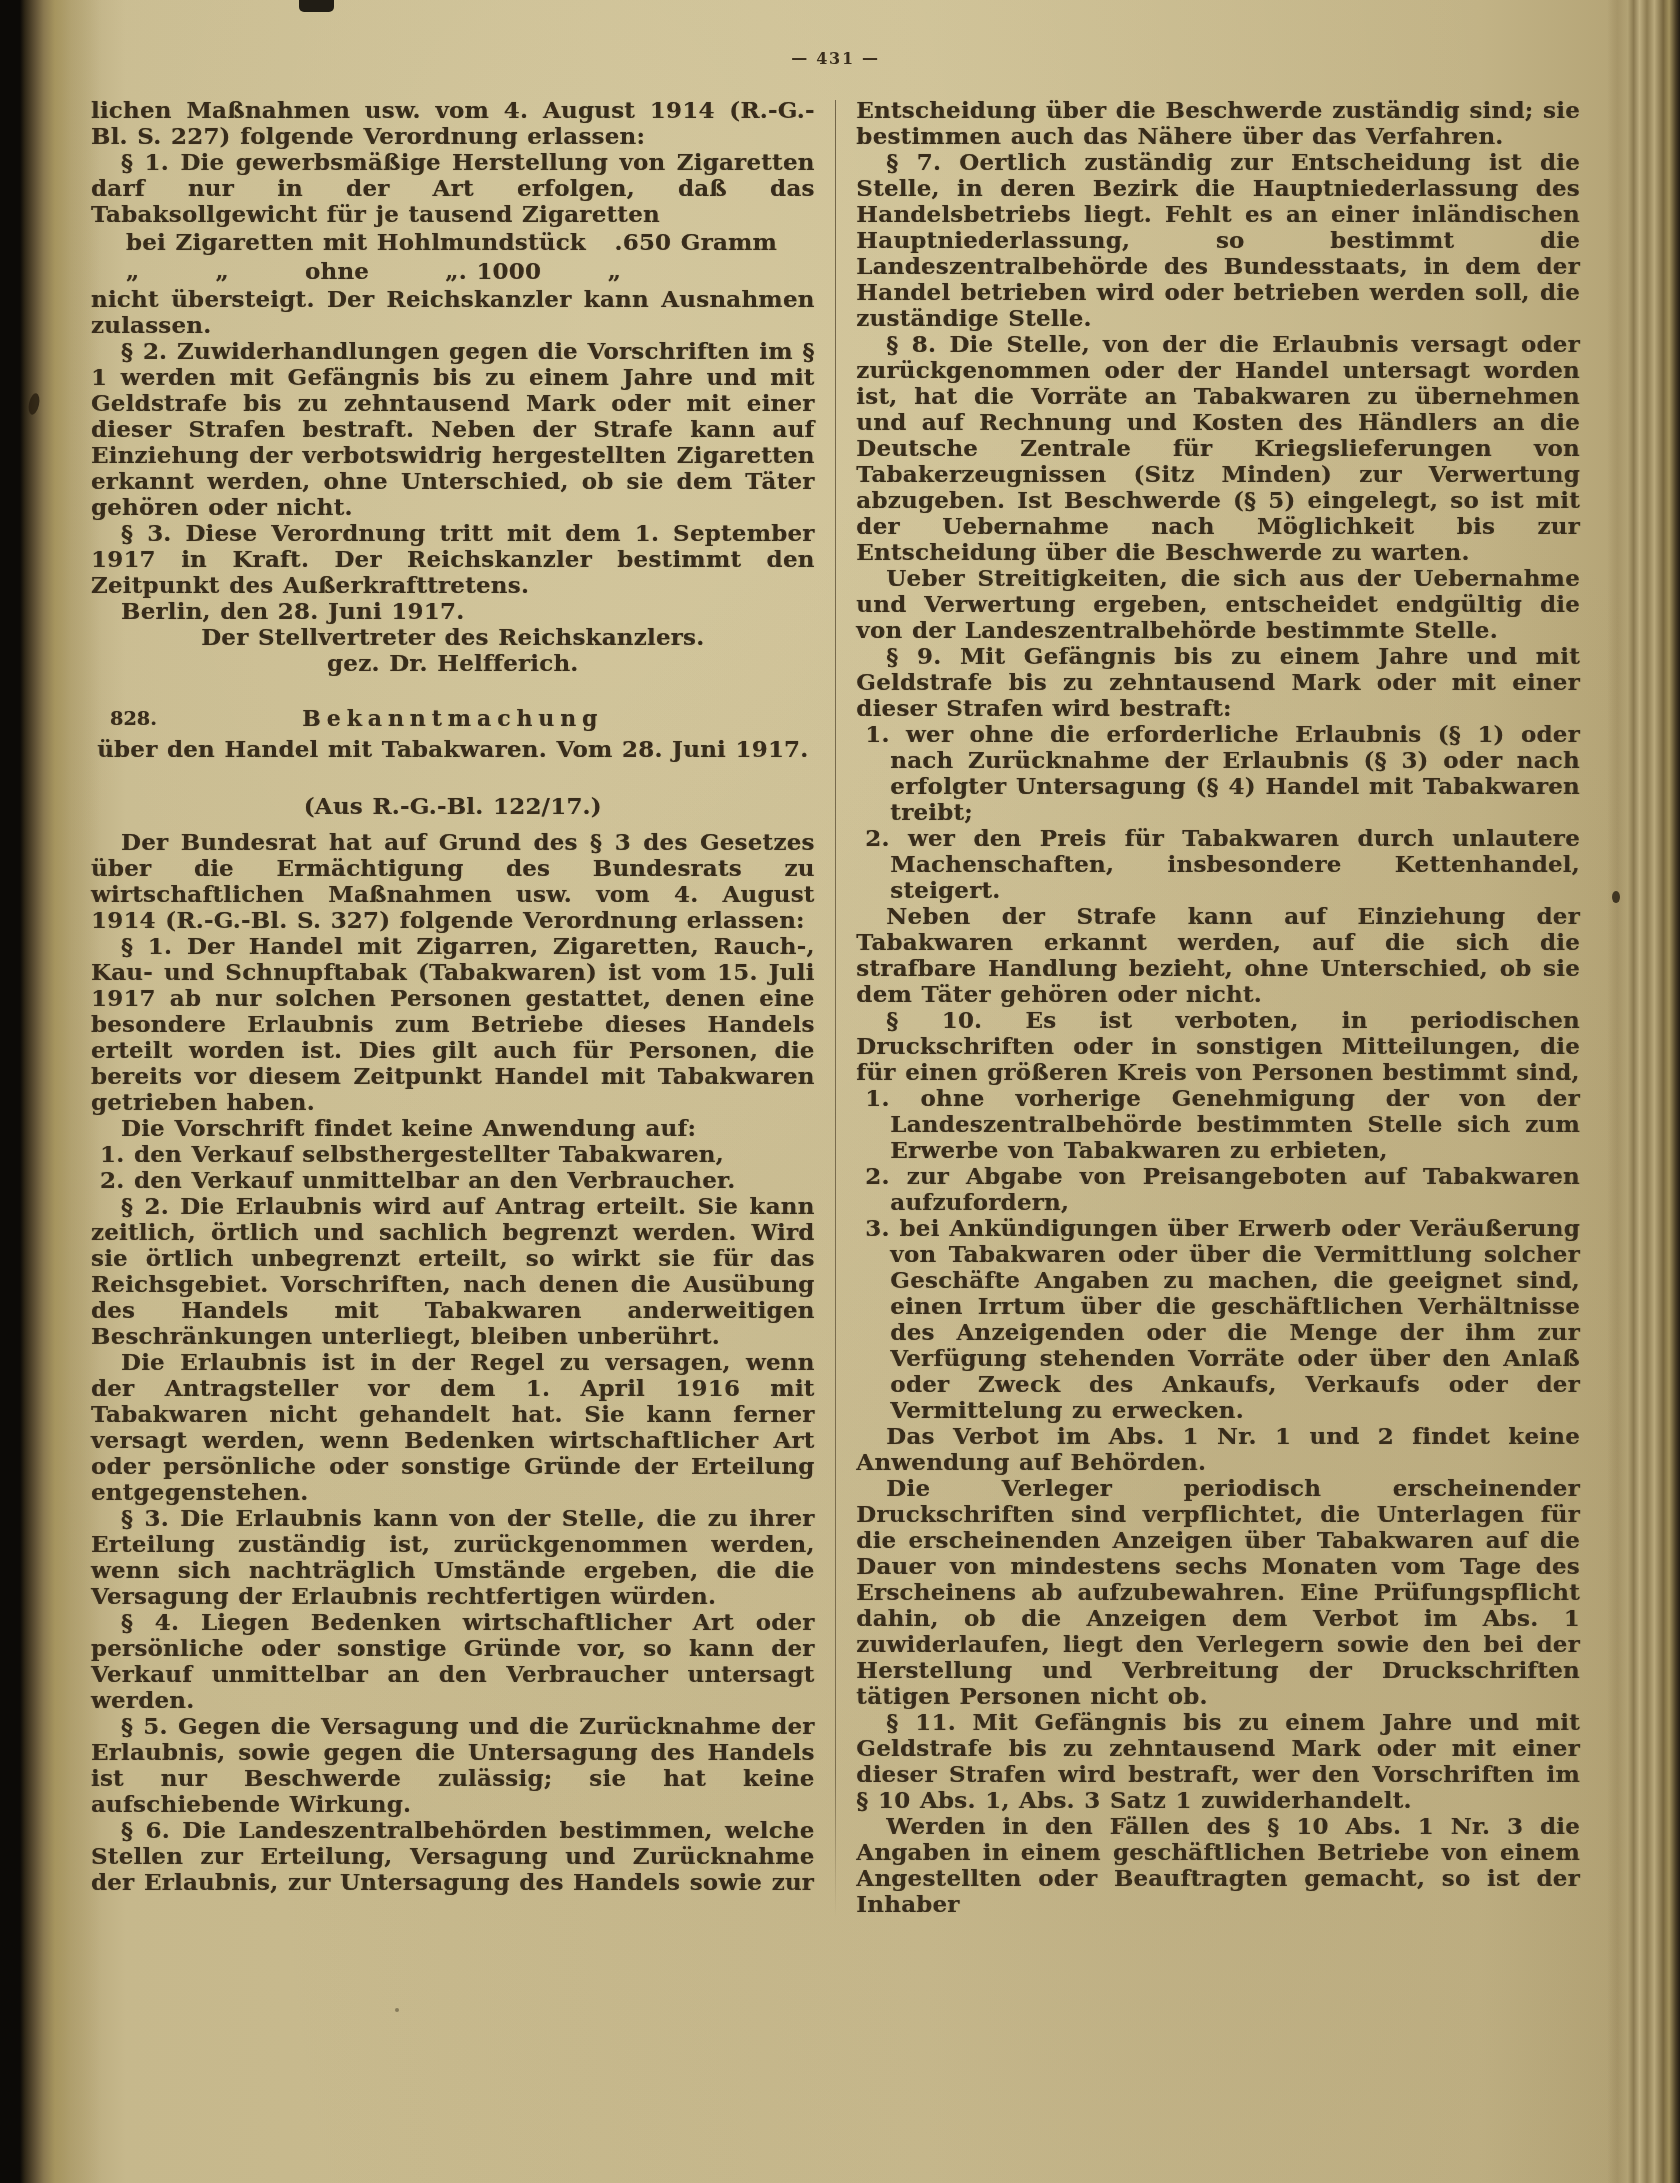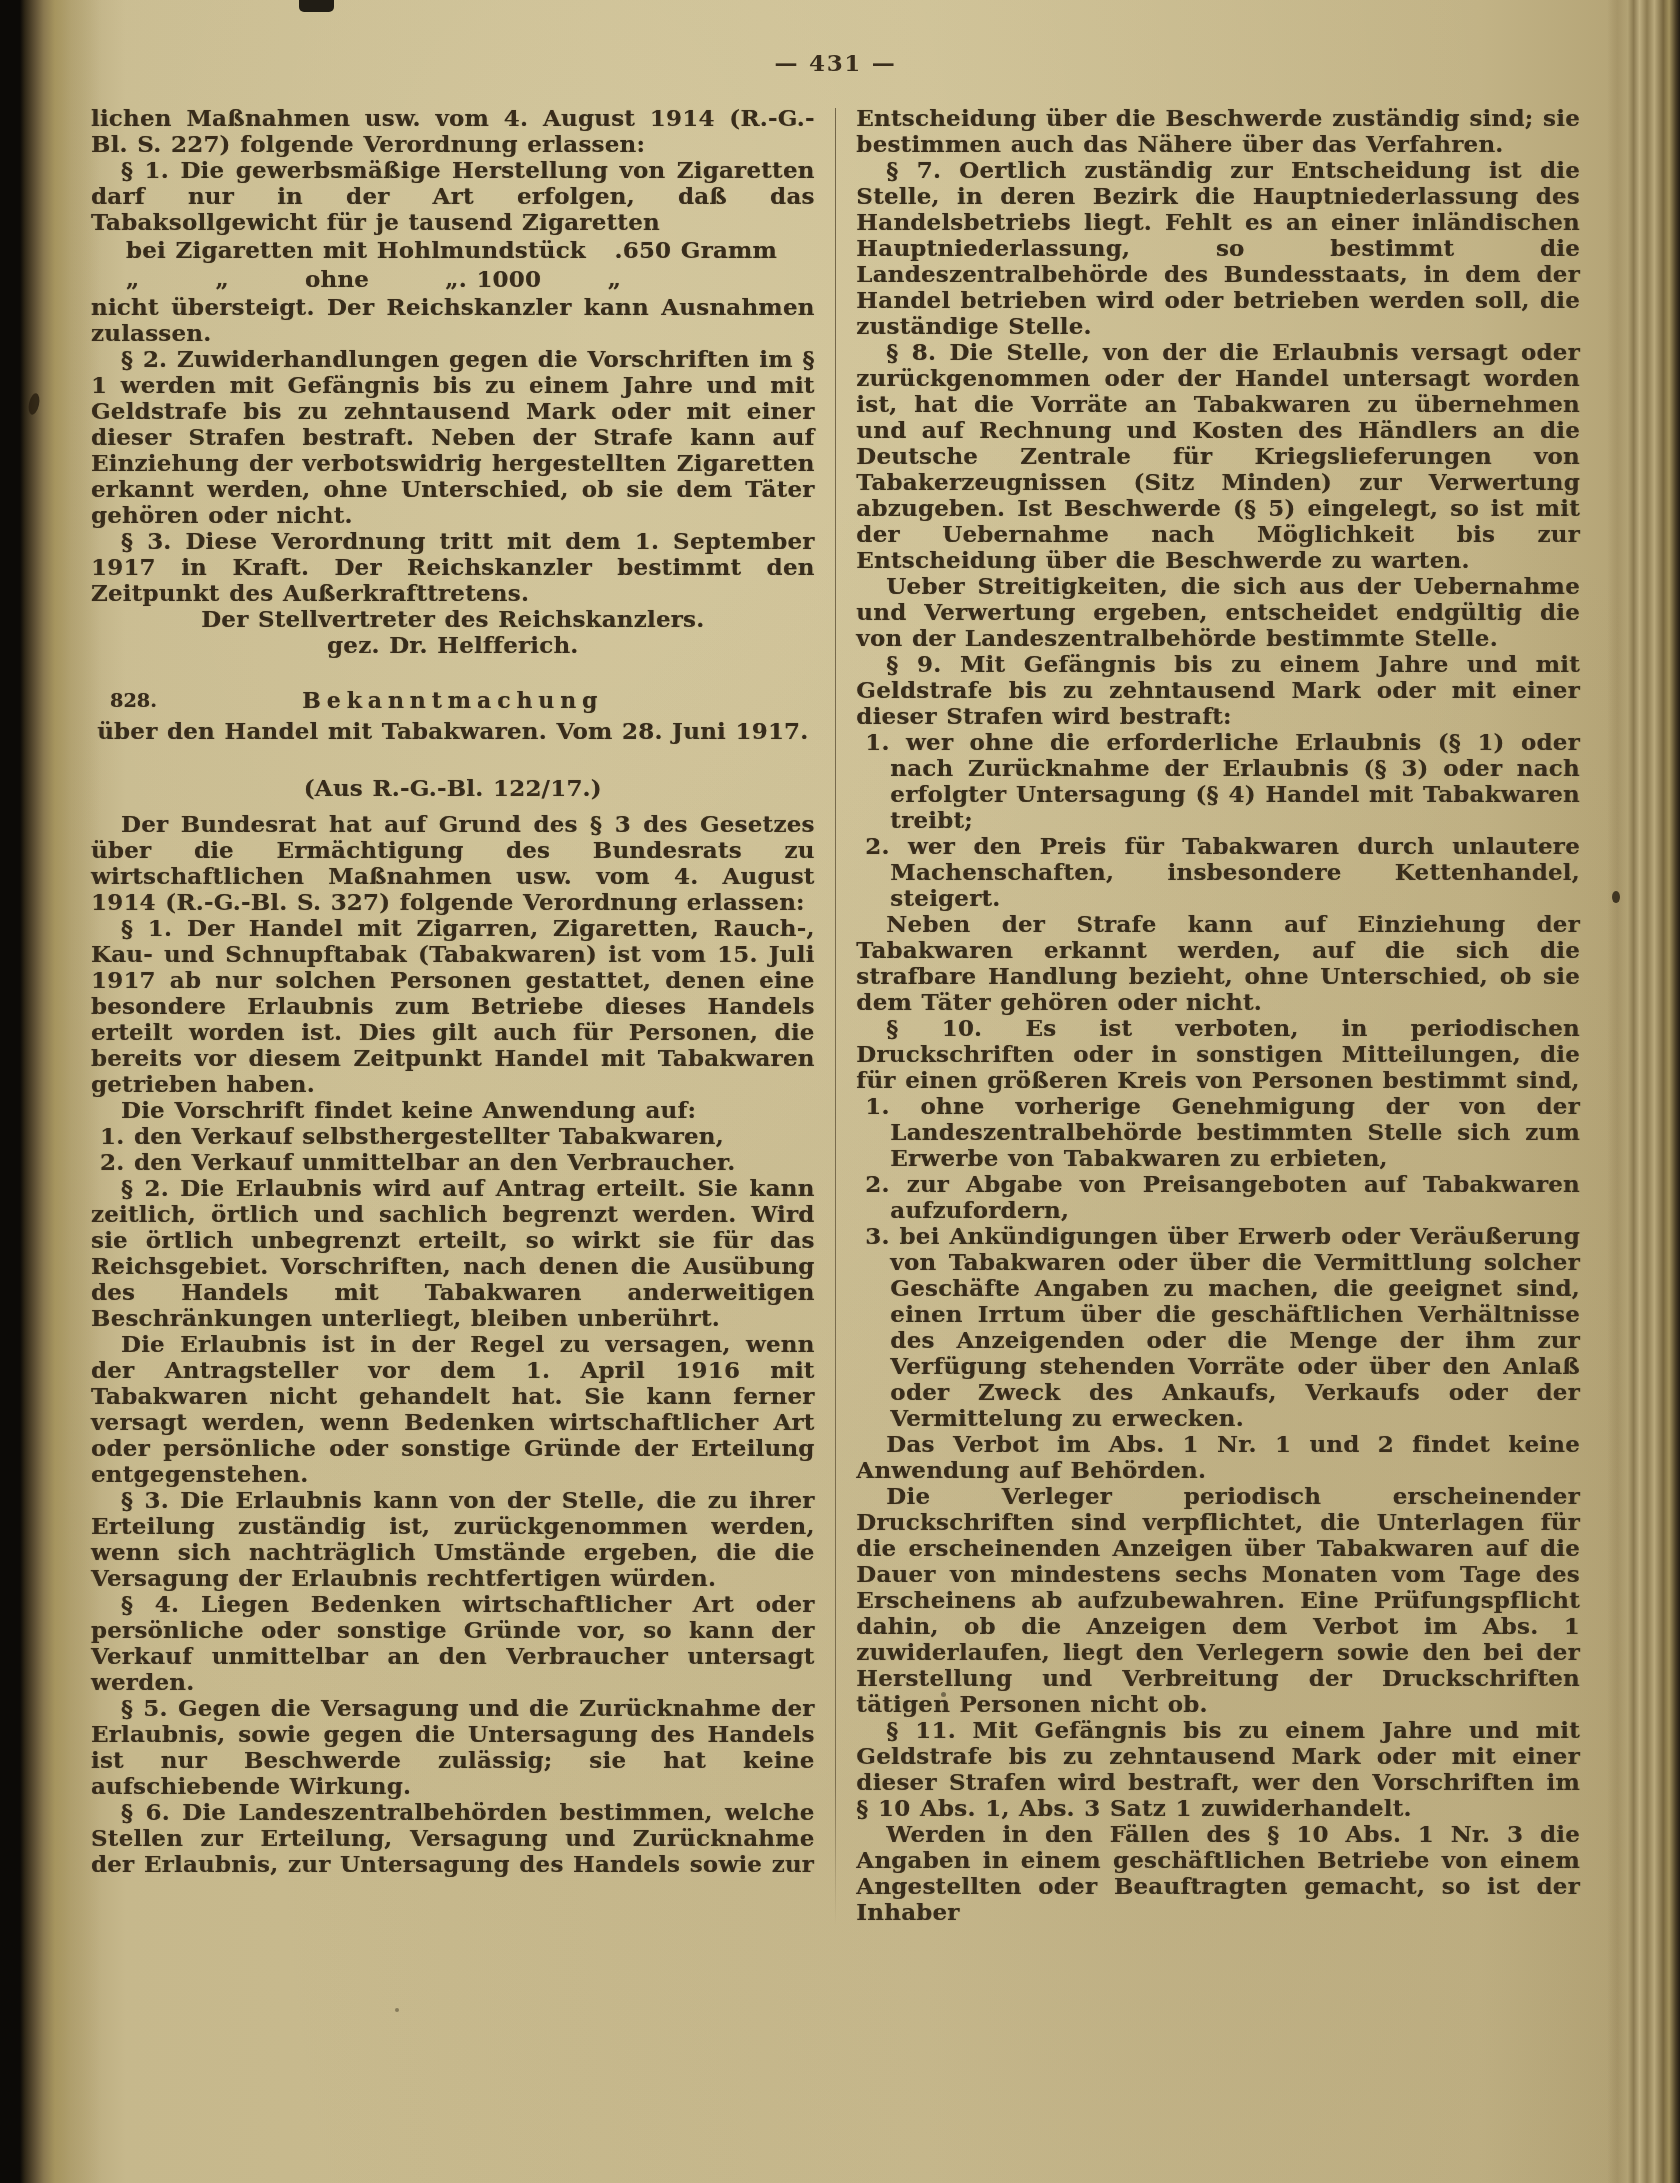--- a/index.html
+++ b/index.html
@@ -46,21 +46,21 @@
   .speck.s2 { left:1612px; top:891px; width:7.6px;  height:11.8px; }
   .speck.s3 { left:941px; top:1692px; width:5px;  height:5px; opacity:0.5; }
   .speck.s4 { left:395px;  top:2008px; width:4.2px;  height:4.2px; opacity:0.4; }
 
   .content {
     position:absolute; left:91px; right:101px; top:49px;
     color:#372b1a;
   }
   .page-number {
     text-align:center;
-    font-size:23px; font-weight:700;
+    font-size:16px; font-weight:700;
     letter-spacing:1.7px;
     margin-bottom:29px;
     color:#3a2e1d;
   }
   .columns { display:flex; align-items:stretch; }
   .col { flex:1 1 0; min-width:0; }
   .divider {
     width:1.7px; margin:3.4px 20px 0 20px;
     background:linear-gradient(180deg, rgba(64,51,30,0.65) 0%, rgba(64,51,30,0.55) 92%, rgba(64,51,30,0) 100%);
   }
@@ -113,20 +113,21 @@
           <span class="mcol">bei Zigaretten mit Hohlmundstück   .</span>
           <span class="mcol">650 Gramm</span>
         </p>
         <p class="blk measure">
           <span class="mcol">„        „        ohne        „</span>
           <span class="mcol">. 1000       „</span>
         </p>
         <p class="blk noindent">nicht übersteigt. Der Reichskanzler kann Ausnahmen zulassen.</p>
         <p class="blk indent">§ 2. Zuwiderhandlungen gegen die Vorschriften im § 1 werden mit Gefängnis bis zu einem Jahre und mit Geldstrafe bis zu zehntausend Mark oder mit einer dieser Strafen bestraft. Neben der Strafe kann auf Einziehung der verbotswidrig hergestellten Zigaretten erkannt werden, ohne Unterschied, ob sie dem Täter gehören oder nicht.</p>
         <p class="blk indent">§ 3. Diese Verordnung tritt mit dem 1. September 1917 in Kraft. Der Reichskanzler bestimmt den Zeitpunkt des Außerkrafttretens.</p>
+        <p class="blk indent">Berlin, den 28. Juni 1917.</p>
         <p class="blk center">Der Stellvertreter des Reichskanzlers.</p>
         <p class="blk center">gez. Dr. Helfferich.</p>
         <p class="blk heading-num"><span class="heading-margin-num">828.</span><span class="heading-text">Bekanntmachung</span></p>
         <p class="blk subheading">über den Handel mit Tabakwaren. Vom 28. Juni 1917.</p>
         <p class="blk subheading-small">(Aus R.-G.-Bl. 122/17.)</p>
         <p class="blk indent">Der Bundesrat hat auf Grund des § 3 des Gesetzes über die Ermächtigung des Bundesrats zu wirtschaftlichen Maßnahmen usw. vom 4. August 1914 (R.-G.-Bl. S. 327) folgende Verordnung erlassen:</p>
         <p class="blk indent">§ 1. Der Handel mit Zigarren, Zigaretten, Rauch-, Kau- und Schnupftabak (Tabakwaren) ist vom 15. Juli 1917 ab nur solchen Personen gestattet, denen eine besondere Erlaubnis zum Betriebe dieses Handels erteilt worden ist. Dies gilt auch für Personen, die bereits vor diesem Zeitpunkt Handel mit Tabakwaren getrieben haben.</p>
         <p class="blk indent">Die Vorschrift findet keine Anwendung auf:</p>
         <p class="blk list">1. den Verkauf selbsthergestellter Tabakwaren,</p>
         <p class="blk list">2. den Verkauf unmittelbar an den Verbraucher.</p>

